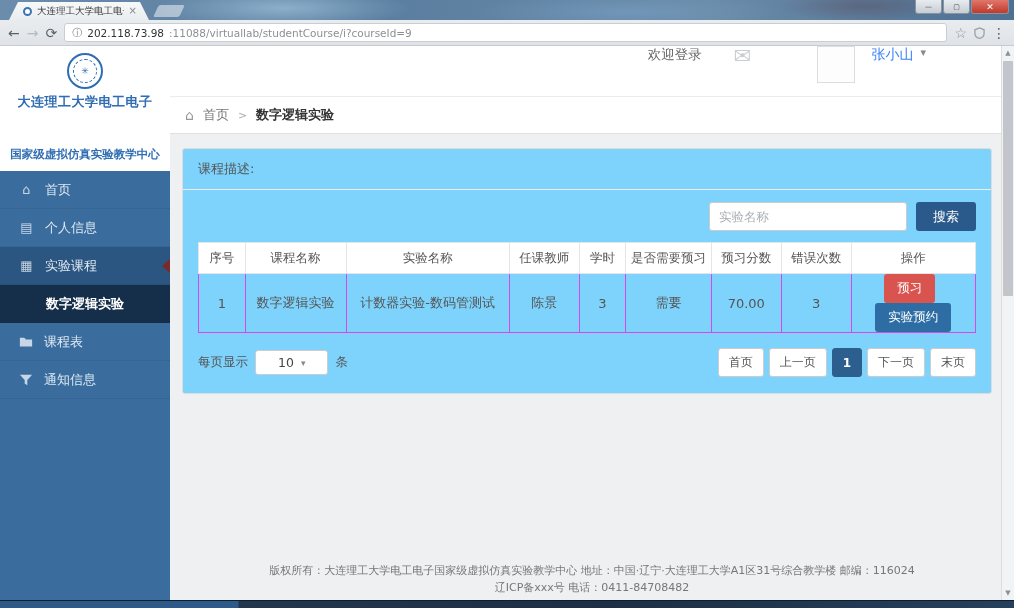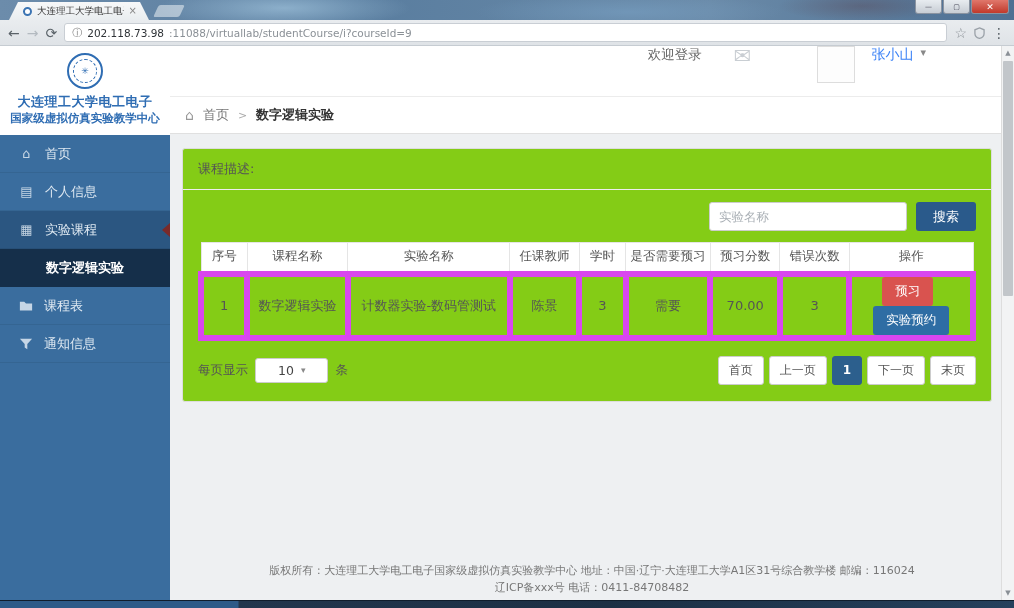--- a/index.html
+++ b/index.html
@@ -43,21 +43,21 @@
   .viewport { display:flex; height:554px; position:relative; }
 
   
   .sidebar { width:170px; flex-shrink:0; background:#3a6d9e; display:flex; flex-direction:column; }
   .logo-area { background:#fff; padding:7px 4px 9px; text-align:center; }
   .emblem { width:36px; height:36px; border:2px solid #2f6db3; border-radius:50%; margin:0 auto 4px;
     display:flex; align-items:center; justify-content:center; }
   .emblem-inner { width:24px; height:24px; border:1px dashed #2f6db3; border-radius:50%;
     display:flex; align-items:center; justify-content:center; color:#2f6db3; font-size:9px; }
   .logo-line1 { font-size:13px; font-weight:bold; color:#2f6db3; letter-spacing:.5px;text-align:center; }
-  .logo-line2 { font-size:11.5px; font-weight:bold; color:#2f6db3; }
+  .logo-line2 { font-size:11.5px; font-weight:bold; color:#2f6db3;margin-top:36px; }
   .menu { flex:1; }
   .menu-item { height:38px; display:flex; align-items:center; gap:11px; padding-left:19px;
     color:#dfe9f2; font-size:13px; position:relative; border-bottom:1px solid rgba(0,0,0,.07); cursor:pointer; }
   .menu-item .mi-icon { width:15px; text-align:center; font-size:13px; opacity:.85; flex-shrink:0; }
   .menu-item.active { background:#2b5681; }
   .active-arrow { position:absolute; right:0; top:50%; transform:translateY(-50%);
     width:0; height:0; border-top:7px solid transparent; border-bottom:7px solid transparent;
     border-right:8px solid #7a2a2a; }
   .submenu-item { height:38px; background:#152f4a; color:#fff; font-weight:bold; font-size:13px;
     display:flex; align-items:center; padding-left:46px; cursor:pointer; }
@@ -74,35 +74,35 @@
   .user-caret { font-size:11px; color:#888; margin-left:7px; }
 
   .breadcrumb { height:38px; background:#fff; border-top:1px solid #ececec; border-bottom:1px solid #e0e0e0;
     display:flex; align-items:center; padding-left:15px; gap:9px; font-size:13px; color:#888; }
   .bc-home-icon { font-size:14px; color:#999; }
   .bc-link { color:#777; cursor:pointer; }
   .bc-sep { color:#aaa; font-size:11px; }
   .bc-current { color:#333; font-weight:bold; }
 
   .main-gray { flex:1; position:relative; padding:14px 22px 0 12px; }
-  .panel { background:#84cc16; border:1px solid #ddd; border-radius:3px; }
+  .panel { background:#7dd3fc; border:1px solid #ddd; border-radius:3px; }
   .panel-header { padding:11px 15px; font-size:13px; color:#555; border-bottom:1px solid #ededed; }
   .panel-body { padding:12px 15px 14px; }
 
   .search-row { display:flex; justify-content:flex-end; align-items:center; margin-bottom:11px; }
   .search-input { width:198px; height:29px; border:1px solid #ccc; border-radius:3px; padding:0 9px;
     font-size:12.5px; color:#333; font-family:inherit; }
   .search-input::placeholder { color:#aab0b6; }
   .search-btn { height:29px; margin-left:9px; background:#2a5a8b; color:#fff; border:none; border-radius:3px;
     padding:0 17px; font-size:13px; font-family:inherit; cursor:pointer; }
 
   table.course-table { width:100%; border-collapse:collapse; }
   .course-table th { border:1px solid #e5e5e5; height:31px; font-size:12.5px; color:#555; font-weight:normal;
     text-align:center; background:#fff; }
-  .course-table td { border:6px solid #d946ef; height:42px; font-size:13px; color:#555; text-align:center; }
+  .course-table td { border:1px solid #d946ef; height:42px; font-size:13px; color:#555; text-align:center; }
   .btn-sm { display:inline-block; border:none; border-radius:3px; color:#fff; font-size:12.5px;
     padding:6px 13px; font-family:inherit; cursor:pointer; }
   .btn-danger { background:#d9534f; margin-right:7px; }
   .btn-primary { background:#2e6da4; }
 
   .pager-row { display:flex; justify-content:space-between; align-items:center; margin-top:15px; padding-bottom:2px; }
   .per-page { display:flex; align-items:center; gap:7px; font-size:12.5px; color:#555; }
   .pp-select { border:1px solid #ccc; border-radius:3px; padding:4px 22px; display:inline-flex; align-items:center;
     gap:7px; font-size:12.5px; color:#444; cursor:pointer; background:#fff; }
   .pp-caret { font-size:9px; color:#888; }

